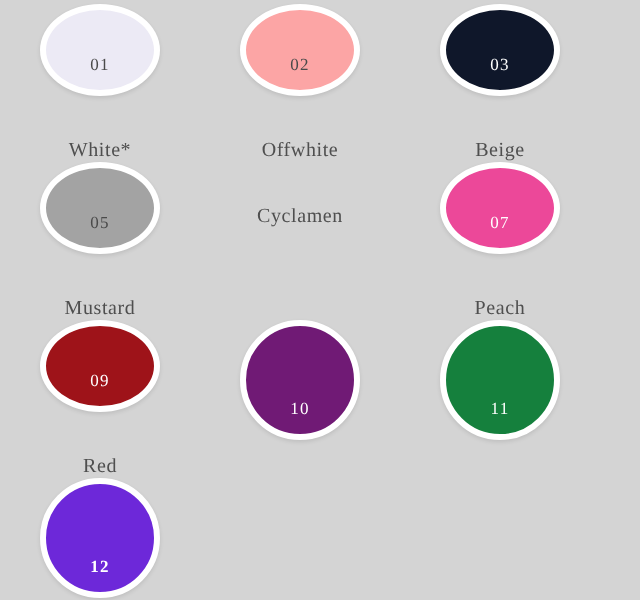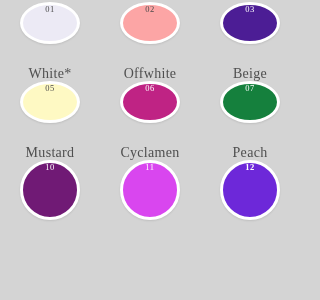--- a/index.html
+++ b/index.html
@@ -33,40 +33,40 @@
   .swatch-disc {
     position: relative;
     width: 60px;
     height: 60px;
     border-radius: 50%;
     background: #cccccc;
     border: 3px solid #701a75;
     box-sizing: border-box;
     box-shadow: 0 1px 2px rgba(0,0,0,0.10);
     display: flex;
-    align-items: flex-start;
+    align-items: flex-end;
     justify-content: center;
   }
 
   .swatch-number {
     font-size: 8.5px;
     letter-spacing: 0.6px;
     line-height: 1;
     padding-bottom: 9px;
     color: #ffffff;
     user-select: none;
   }
 
   .swatch-number.dark-text {
     color: #4a4a4a;
   }
 
   .swatch-label {
     margin-top: 23px;
-    font-size: 14px;
+    font-size: 10px;
     color: #4f4f4f;
     letter-spacing: 0.3px;
     line-height: 1;
     white-space: nowrap;
   }
 </style>
 </head>
 <body style="background: rgb(212, 212, 212);">
 
 <div id="swatch-grid">
@@ -76,50 +76,53 @@
       </div>
       <div class="swatch-label" style="color: rgb(79, 79, 79);">White*</div>
     </div>
     <div class="swatch-cell">
       <div class="swatch-disc" style="background: #fca5a5; border-color: rgb(255, 255, 255);">
         <span class="swatch-number dark-text">02</span>
       </div>
       <div class="swatch-label" style="color: rgb(79, 79, 79);">Offwhite</div>
     </div>
     <div class="swatch-cell">
-      <div class="swatch-disc" style="background: #4c1d95; border-color: rgb(255, 255, 255);">
+      <div class="swatch-disc" style="background: #0f172a; border-color: rgb(255, 255, 255);">
         <span class="swatch-number">03</span>
       </div>
       <div class="swatch-label" style="color: rgb(79, 79, 79);">Beige</div>
     </div>
     <div class="swatch-cell">
-      <div class="swatch-disc" style="background: #fef9c3; border-color: rgb(255, 255, 255);">
+      <div class="swatch-disc" style="background: #a3a3a3; border-color: rgb(255, 255, 255);">
         <span class="swatch-number dark-text">05</span>
       </div>
       <div class="swatch-label" style="color: rgb(79, 79, 79);">Mustard</div>
     </div>
     <div class="swatch-cell">
-      <div class="swatch-disc" style="background: rgb(191, 35, 132); border-color: rgb(255, 255, 255);">
-        <span class="swatch-number">06</span>
-      </div>
       <div class="swatch-label" style="color: rgb(79, 79, 79);">Cyclamen</div>
     </div>
     <div class="swatch-cell">
-      <div class="swatch-disc" style="background: #15803d; border-color: rgb(255, 255, 255);">
+      <div class="swatch-disc" style="background: #ec4899; border-color: rgb(255, 255, 255);">
         <span class="swatch-number">07</span>
       </div>
       <div class="swatch-label" style="color: rgb(79, 79, 79); font-family: Liberation Serif, serif;">Peach</div>
+    </div>
+    <div class="swatch-cell">
+      <div class="swatch-disc" style="background: rgb(158, 19, 25); border-color: rgb(255, 255, 255);">
+        <span class="swatch-number">09</span>
+      </div>
+      <div class="swatch-label" style="color: rgb(79, 79, 79);">Red</div>
     </div>
     <div class="swatch-cell">
       <div class="swatch-disc" style="background: #701a75; border-color: rgb(255, 255, 255);">
         <span class="swatch-number">10</span>
       </div>
     </div>
     <div class="swatch-cell">
-      <div class="swatch-disc" style="background: #d946ef; border-color: rgb(255, 255, 255);">
+      <div class="swatch-disc" style="background: #15803d; border-color: rgb(255, 255, 255);">
         <span class="swatch-number">11</span>
       </div>
     </div>
     <div class="swatch-cell">
       <div class="swatch-disc" style="background: #6d28d9; border-color: rgb(255, 255, 255); font-weight: bold;">
         <span class="swatch-number">12</span>
       </div>
     </div>
   </div>
 

